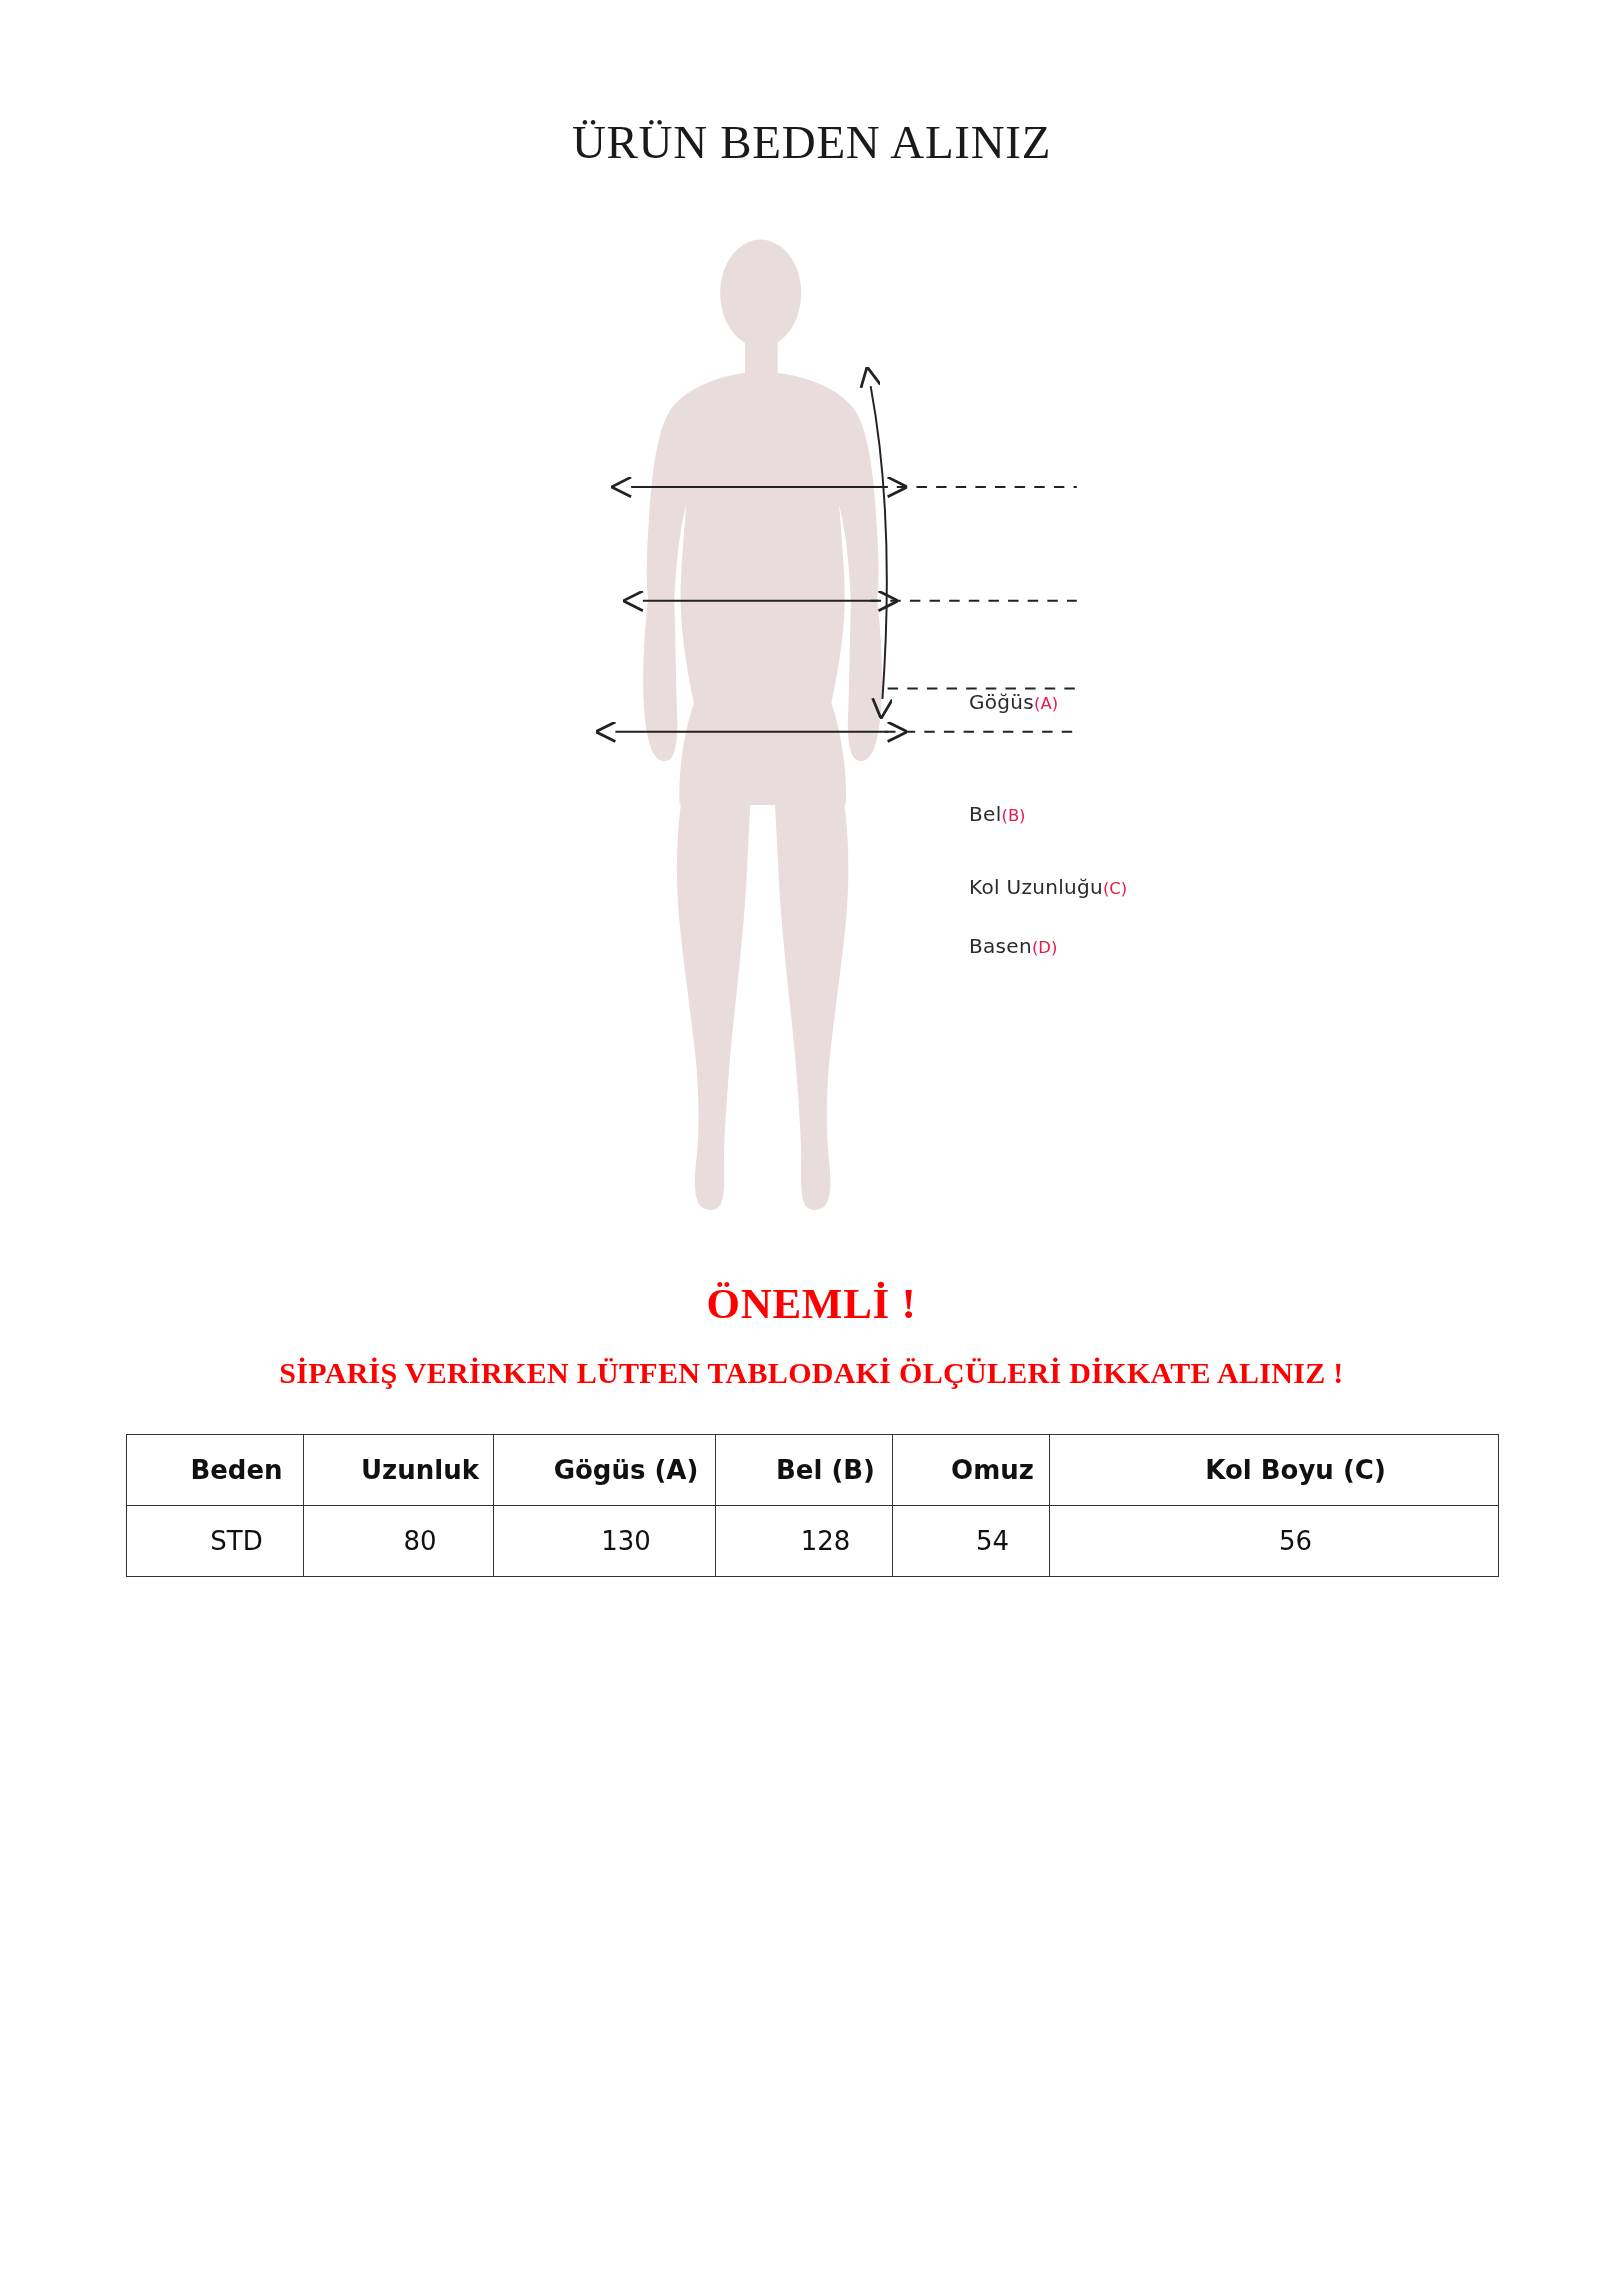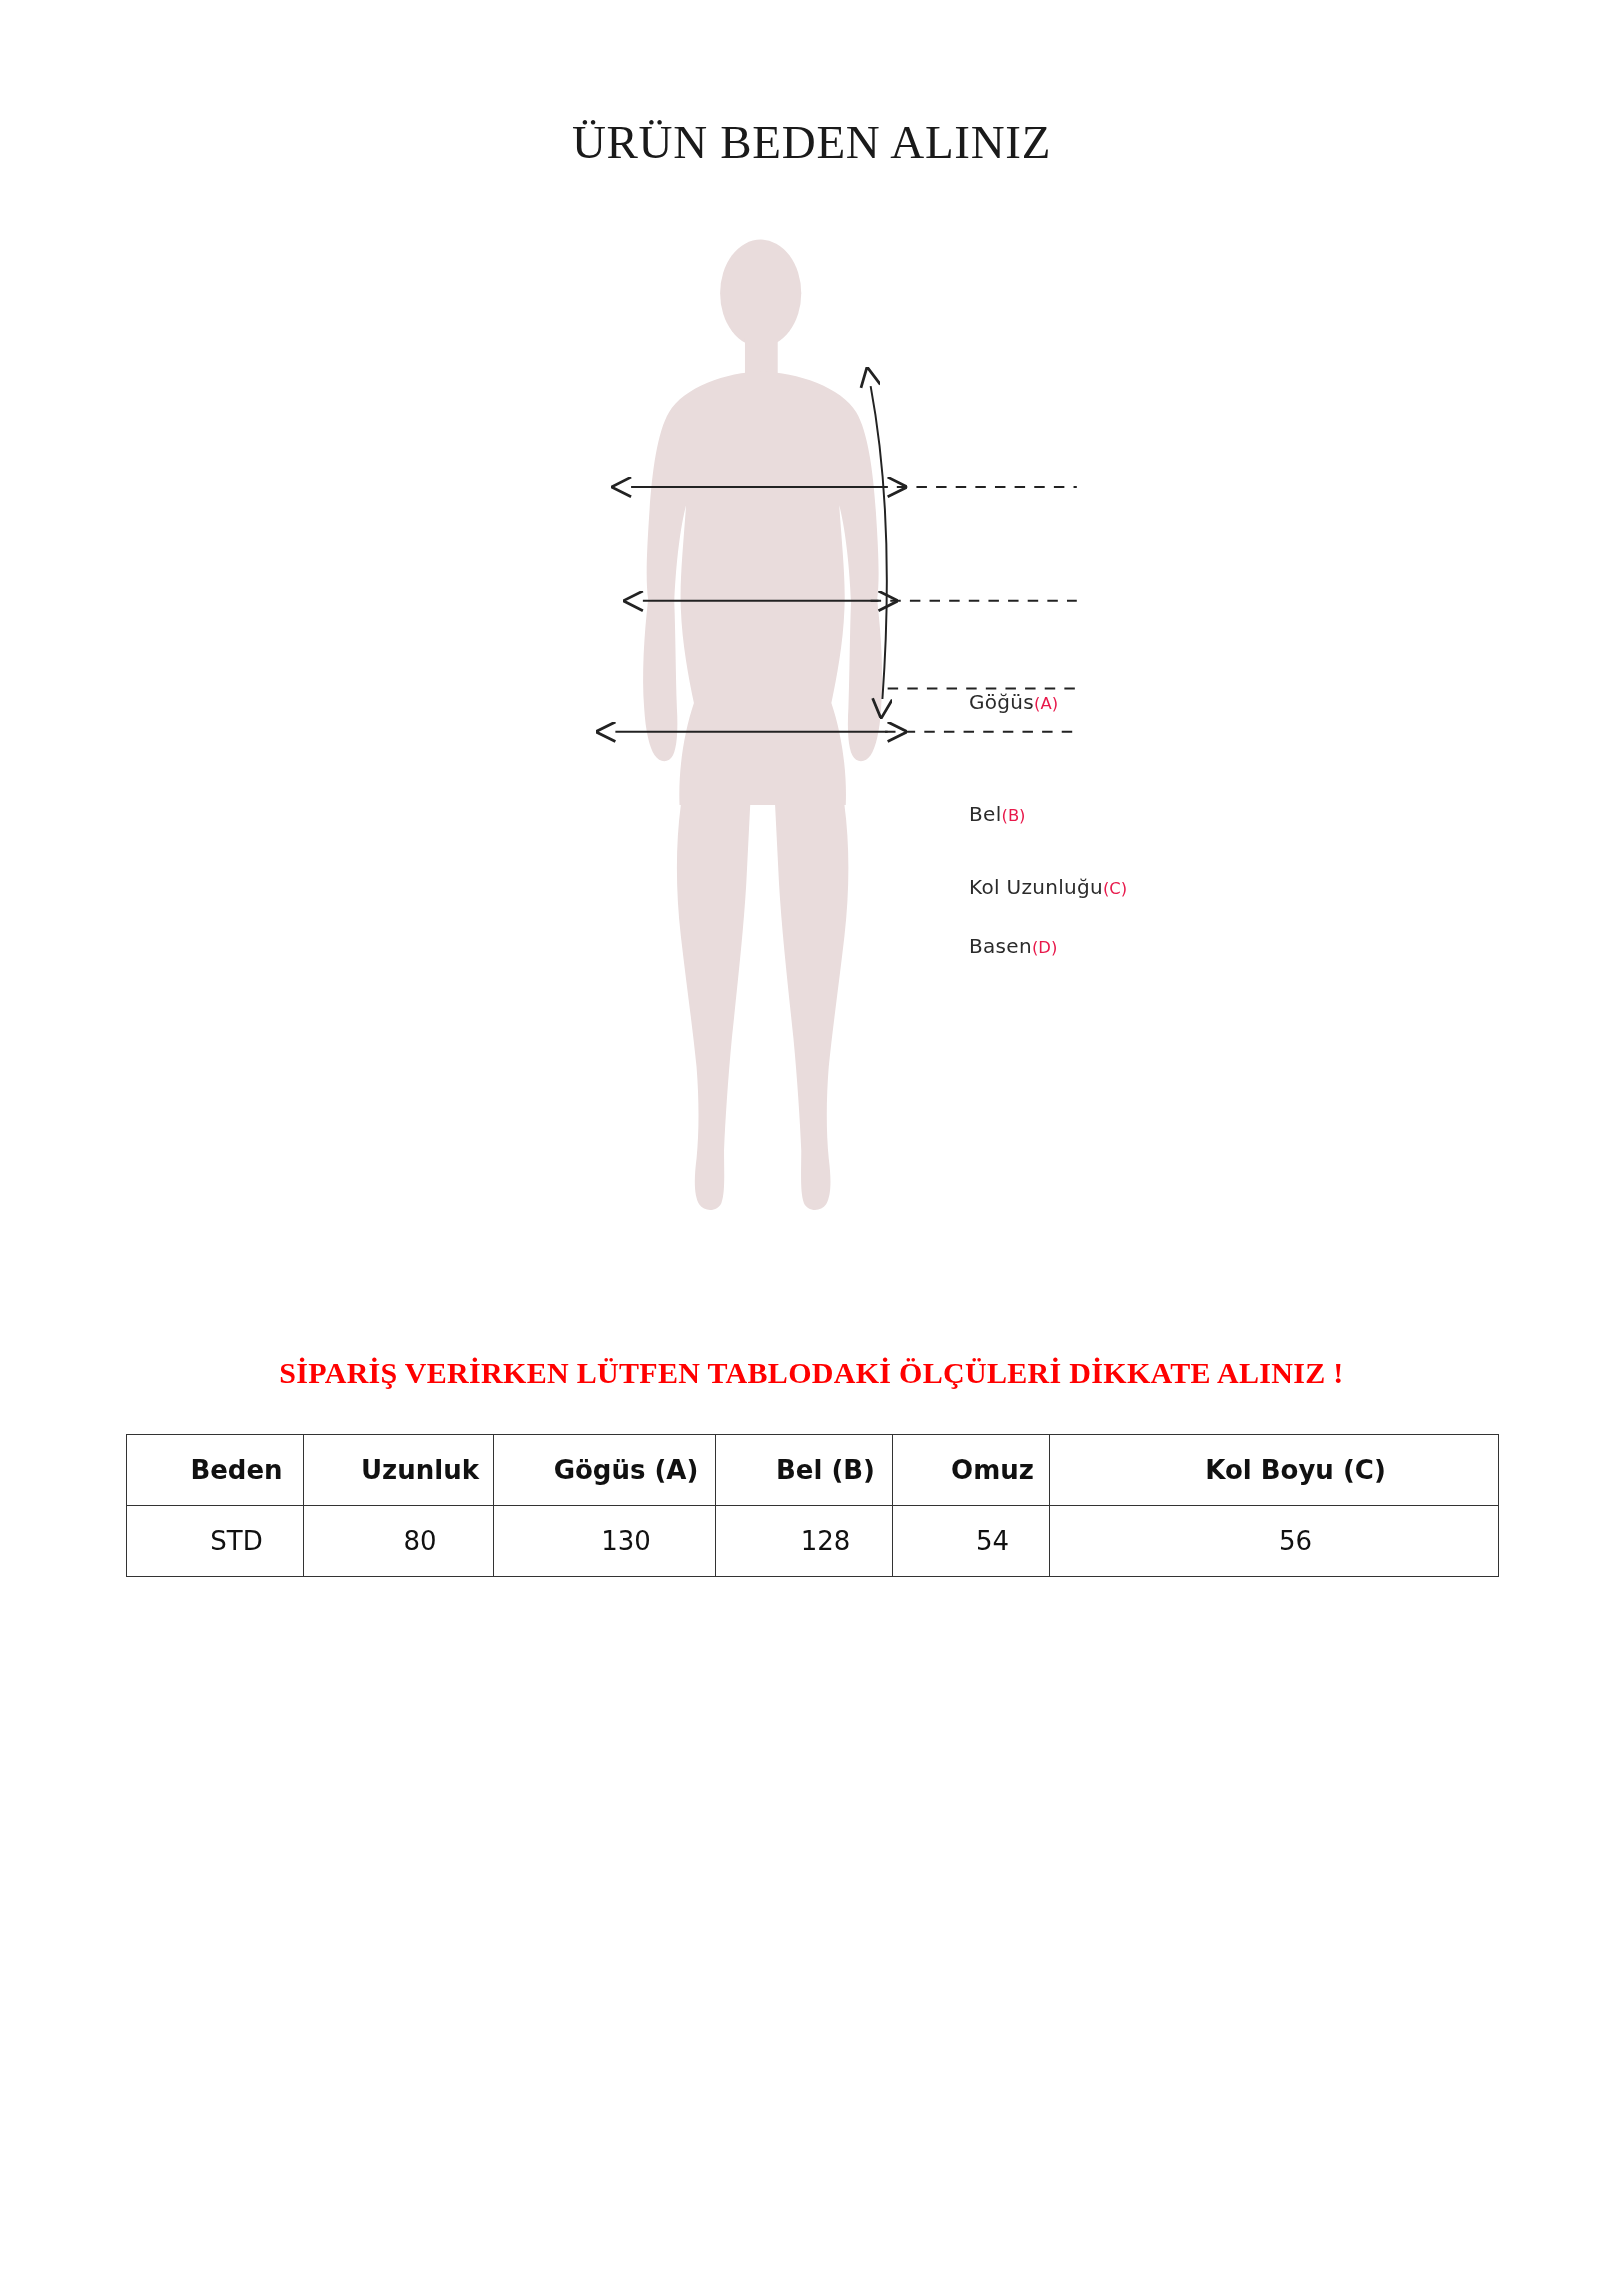--- a/index.html
+++ b/index.html
@@ -232,20 +232,21 @@
       <span>Bel</span><span class="code">(B)</span>
     </div>
     <div class="measure-label lbl-kol">
       <span>Kol Uzunluğu</span><span class="code">(C)</span>
     </div>
     <div class="measure-label lbl-basen">
       <span>Basen</span><span class="code">(D)</span>
     </div>
   </div>
 
+  <div class="warn-1">ÖNEMLİ !</div>
   <div class="warn-2">SİPARİŞ VERİRKEN LÜTFEN TABLODAKİ ÖLÇÜLERİ DİKKATE ALINIZ !</div>
 
   <table class="size-table">
     <colgroup>
       <col class="col-beden">
         <col class="col-uzunluk">
         <col class="col-gogus">
       <col class="col-bel">
         <col class="col-omuz">
         <col class="col-kol">

